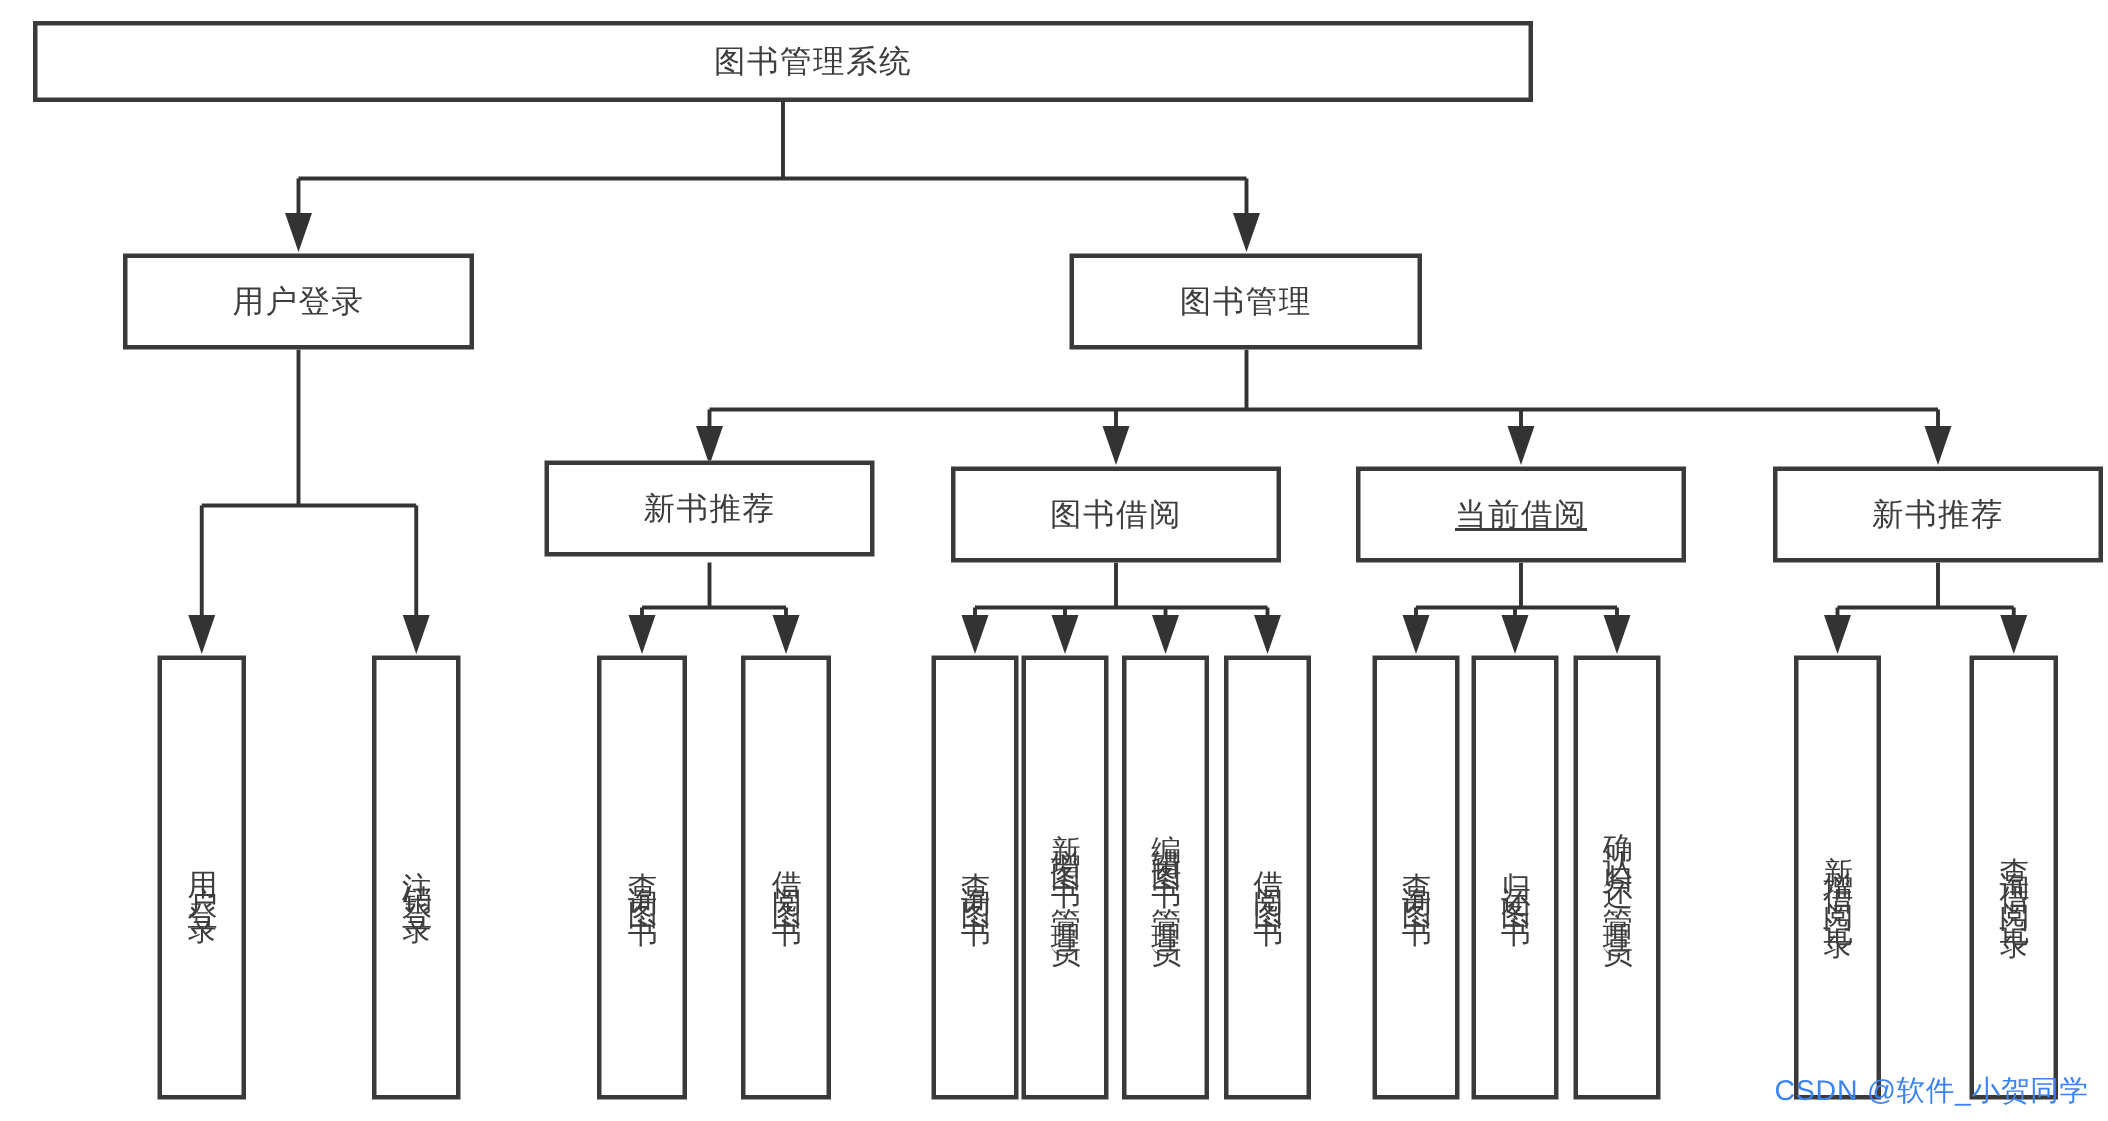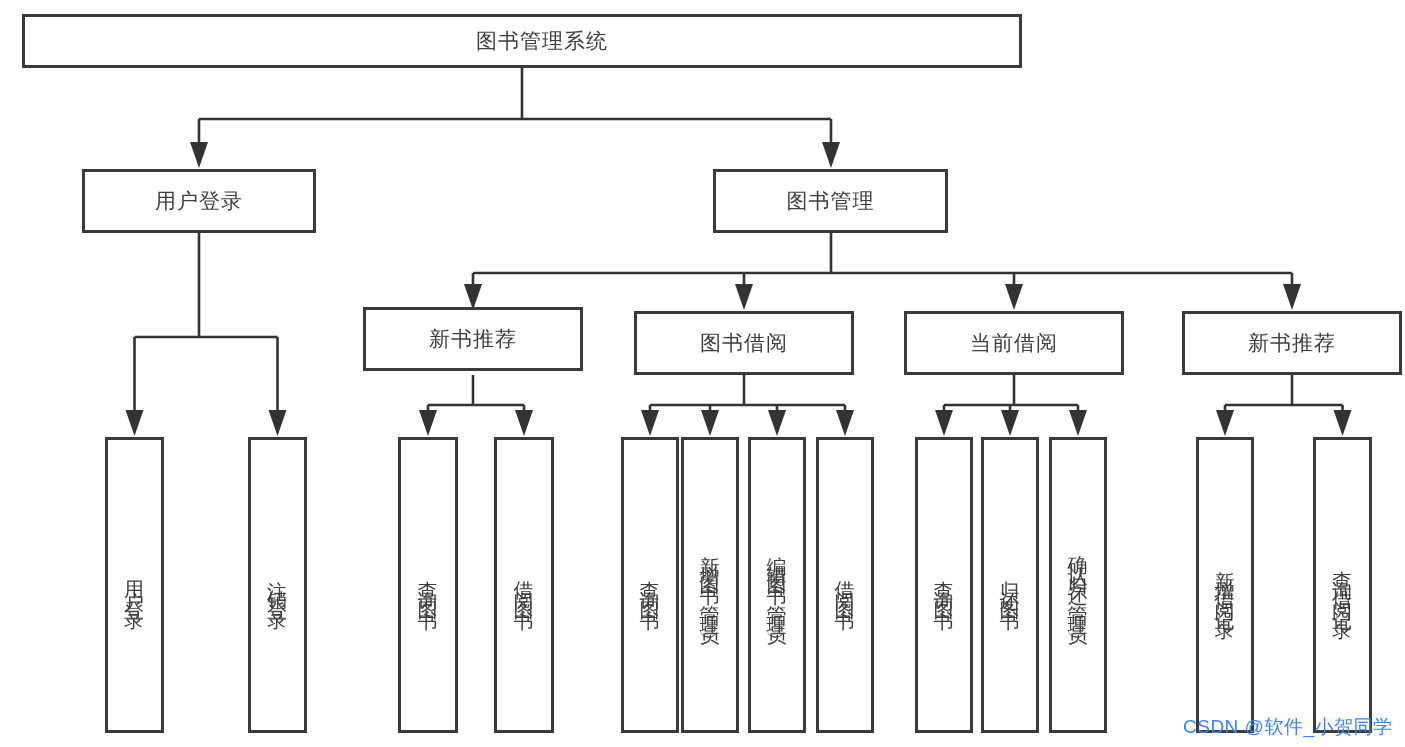--- a/index.html
+++ b/index.html
@@ -107,21 +107,21 @@
   <div class="node h" style="left:713px; top:169px; width:235px; height:64px;">
     <span>图书管理</span>
   </div>
 
   <div class="node h" style="left:363px; top:307px; width:220px; height:64px;">
     <span>新书推荐</span>
   </div>
   <div class="node h" style="left:634px; top:311px; width:220px; height:64px;">
     <span>图书借阅</span>
   </div>
-  <div class="node h" style="left:904px; top:311px; width:220px; height:64px;">
+  <div class="node h" style="left:904px; top:311px; width:220px; height:64px;text-decoration:underline;">
     <span>当前借阅</span>
   </div>
   <div class="node h" style="left:1182px; top:311px; width:220px; height:64px;">
     <span>新书推荐</span>
   </div>
 
   <div class="node leaf" style="left:105px; top:437px; width:59px; height:296px;">
     <span class="vtext">用户登录</span>
   </div>
   <div class="node leaf" style="left:248px; top:437px; width:59px; height:296px;">

